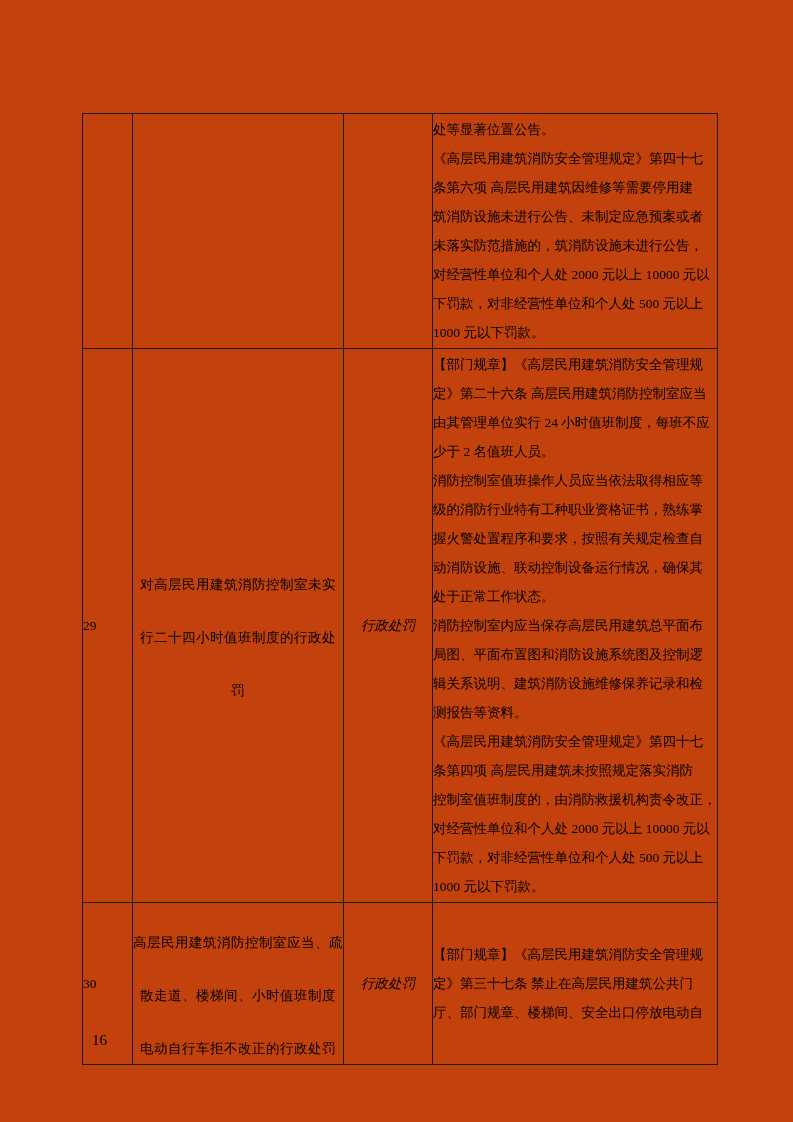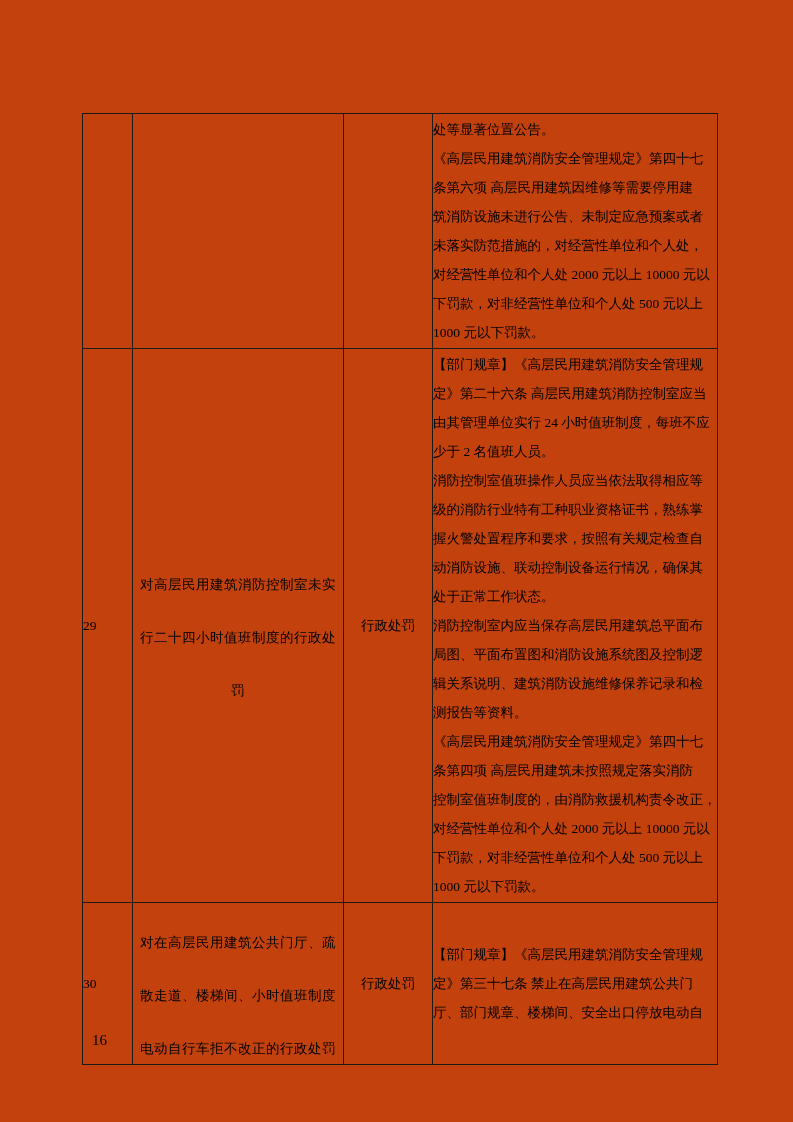--- a/index.html
+++ b/index.html
@@ -33,20 +33,21 @@
   }
   td.c-seq {
     text-align: left;
     font-size: 14px;
   }
   td.c-matter {
     text-align: center;
   }
   td.c-cat {
     text-align: center;
+    font-style: italic;
   }
   td.c-basis {
     padding: 2px 6px 2px 9px;
   }
   .lines {
     padding: 1px 0;
   }
   .line {
     line-height: 29px;
     height: 29px;
@@ -93,21 +94,21 @@
             <div class="lines">
 
                 <div class="line">处等显著位置公告。</div>
 
                 <div class="line">《高层民用建筑消防安全管理规定》第四十七</div>
 
                 <div class="line">条第六项  高层民用建筑因维修等需要停用建</div>
 
                 <div class="line">筑消防设施未进行公告、未制定应急预案或者</div>
 
-                <div class="line">未落实防范措施的，对经营性单位和个人处，</div>
+                <div class="line">未落实防范措施的，筑消防设施未进行公告，</div>
 
                 <div class="line">对经营性单位和个人处 2000 元以上 10000 元以</div>
 
                 <div class="line">下罚款，对非经营性单位和个人处 500 元以上</div>
 
                 <div class="line">1000 元以下罚款。</div>
               </div>
           </td>
         </tr>
 
@@ -166,21 +167,21 @@
                 <div class="line">1000 元以下罚款。</div>
               </div>
           </td>
         </tr>
 
         <tr>
           <td class="c-seq">30</td>
           <td class="c-matter">
             <div class="lines center">
 
-                <div class="line">对在高层民用建筑公共门厅、疏</div>
+                <div class="line">高层民用建筑消防控制室应当、疏</div>
 
                 <div class="line">散走道、楼梯间、小时值班制度</div>
 
                 <div class="line">电动自行车拒不改正的行政处罚</div>
               </div>
           </td>
           <td class="c-cat">行政处罚</td>
           <td class="c-basis">
             <div class="lines">
 

